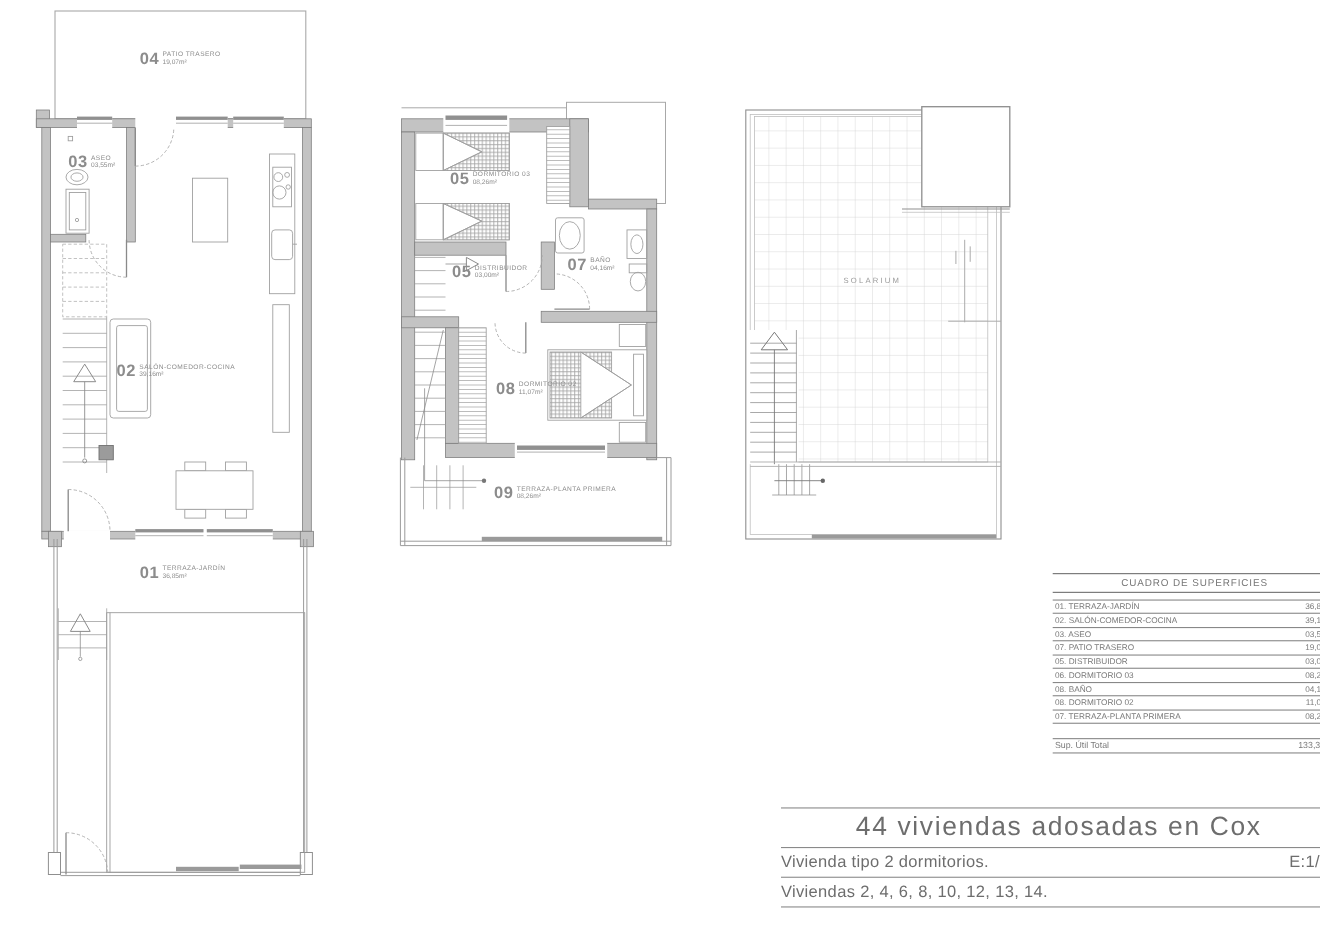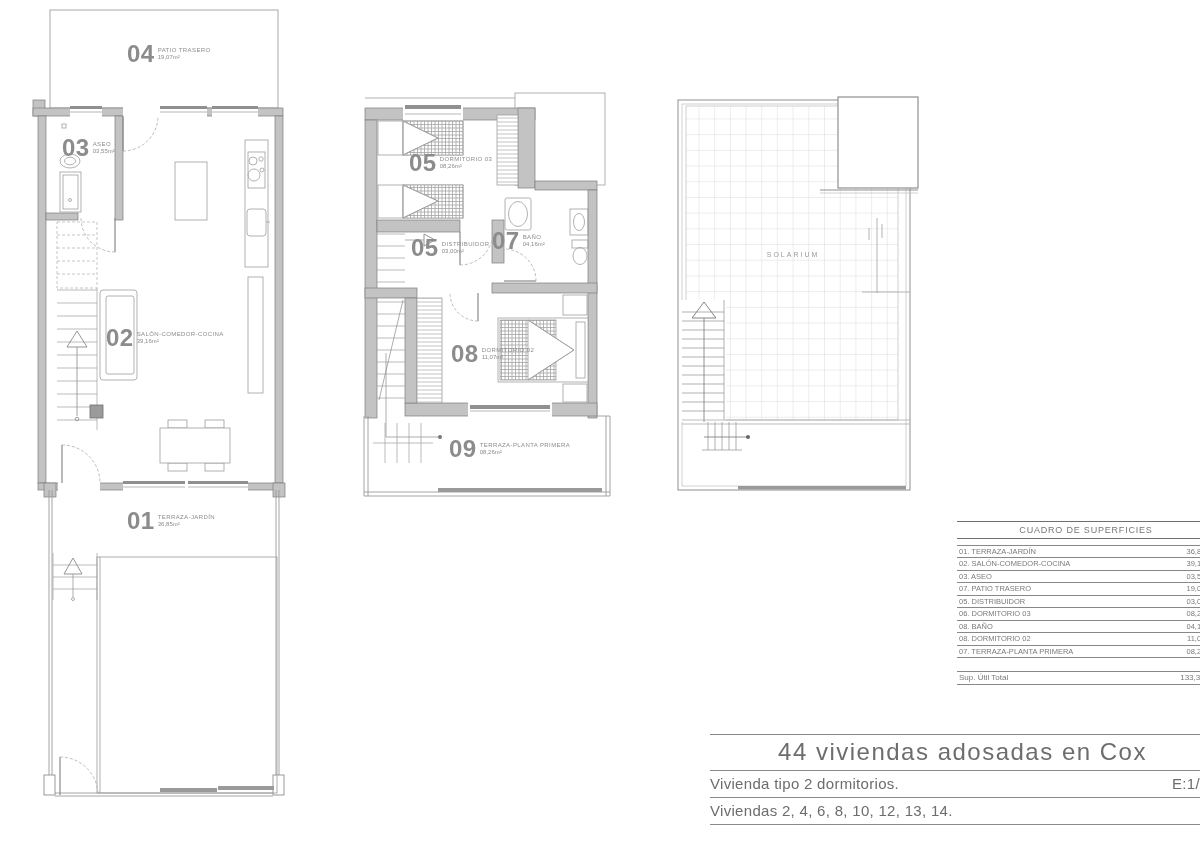--- a/index.html
+++ b/index.html
@@ -1,20 +1,20 @@
 <!DOCTYPE html>
 <html><head>
 <meta charset="utf-8">
 <style>
   html,body{margin:0;padding:0;}
   body{width:1200px;height:850px;position:relative;overflow:hidden;background:#fff;
        font-family:"Liberation Sans", sans-serif;}
   svg{position:absolute;}
   .room-label{position:absolute;display:flex;align-items:center;gap:3px;color:#8c8c8c;white-space:nowrap;}
-  .rn{font-size:24px;font-weight:600;letter-spacing:.5px;line-height:20px;text-align:center;}
+  .rn{font-size:15px;font-weight:600;letter-spacing:.5px;line-height:20px;text-align:center;}
   .ri{display:flex;flex-direction:column;line-height:7.5px;}
   .rname{font-size:6px;letter-spacing:.4px;}
   .rarea{font-size:6px;}
   .sup-table{position:absolute;left:957px;top:521px;width:258px;color:#7a7a7a;font-size:7.5px;}
   .sup-title{text-align:center;font-size:9px;letter-spacing:.8px;color:#777;
              border-top:1.5px solid #6f6f6f;border-bottom:1.5px solid #6f6f6f;padding:2.5px 0 3px;}
   .sup-rows{margin-top:6px;border-top:1px solid #888;}
   .srow{display:flex;justify-content:space-between;border-bottom:1px solid #888;
         padding:2px 1px 1.5px 2px;line-height:8px;}
   .srow .sval{white-space:nowrap;}
@@ -413,21 +413,21 @@
   <span class="rarea">08,26m²</span>
     </span>
 </div>
 <div class="room-label" style="left:411px;top:238px">
   <span class="rn">05</span>
   <span class="ri">
       <span class="rname">DISTRIBUIDOR</span>
   <span class="rarea">03,00m²</span>
     </span>
 </div>
-<div class="room-label" style="left:492px;top:231px">
+<div class="room-label" style="left:516px;top:231px">
   <span class="rn">07</span>
   <span class="ri">
       <span class="rname">BAÑO</span>
   <span class="rarea">04,16m²</span>
     </span>
 </div>
 <div class="room-label" style="left:451px;top:344px">
   <span class="rn">08</span>
   <span class="ri">
       <span class="rname">DORMITORIO 02</span>

